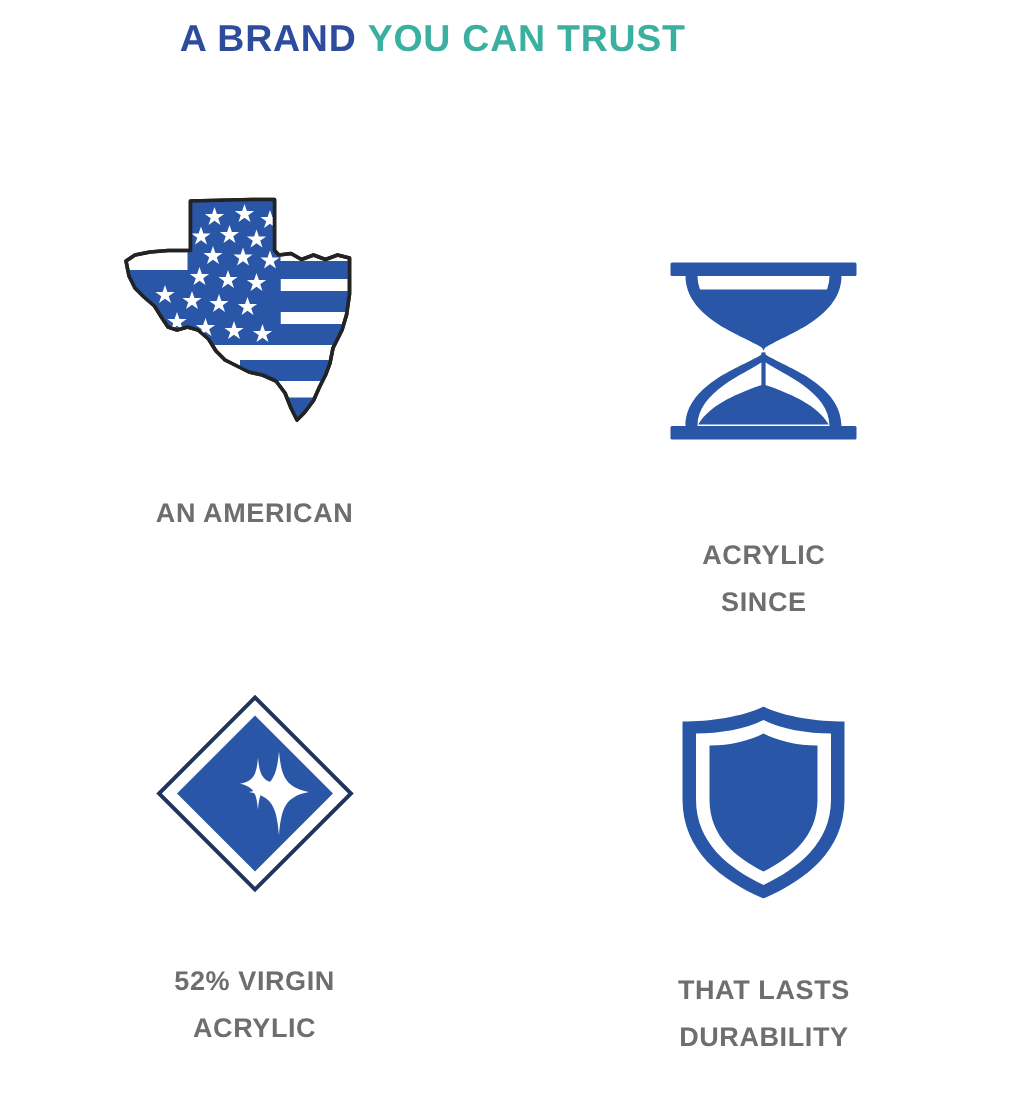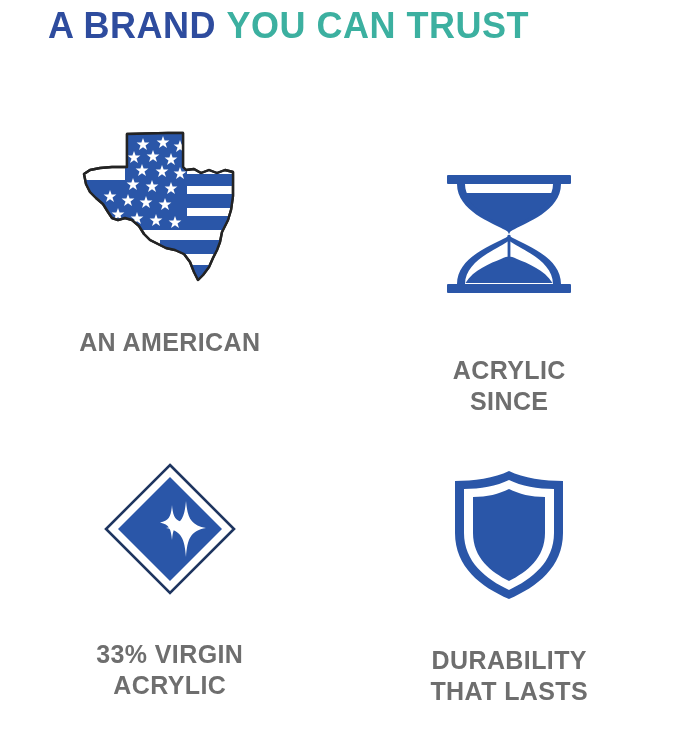--- a/index.html
+++ b/index.html
@@ -23,21 +23,21 @@
     box-sizing: border-box;
   }
 
   
   .headline {
     position: absolute;
     top: 6px;
     left: 0;
     width: 577px;
     text-align: center;
-    font-size: 36px;
+    font-size: 25px;
     font-weight: bold;
     letter-spacing: 0.5px;
     line-height: 40px;
     white-space: nowrap;
   }
   .headline .part-a { color: #2E4C9E; }
   .headline .part-b { color: #3CB0A0; }
 
   
   .grid {
@@ -56,21 +56,21 @@
     flex-direction: column;
     align-items: center;
   }
   .icon-wrap {
     display: flex;
     align-items: center;
     justify-content: center;
   }
   .caption {
     color: #6E6E6E;
-    font-size: 25px;
+    font-size: 18px;
     font-weight: bold;
     line-height: 31px;
     text-align: center;
     letter-spacing: 0.4px;
     white-space: nowrap;
   }
 
   
   .cell-texas .icon-wrap { height: 190px; padding-top: 16px; }
   .cell-texas .caption { margin-top: 25px; }
@@ -220,21 +220,21 @@
                    C80,64 82.5,56 84,40 Z" fill="#ffffff"></path>
 
           <path d="M70,44
                    C71,55 72.5,59.5 82,61.5
                    C72.5,63.5 71,68 70,79
                    C69,68 67.5,63.5 58,61.5
                    C67.5,59.5 69,55 70,44 Z" fill="#ffffff"></path>
         </svg>
       </div>
       <div class="caption">
-        <div>33% VIRGIN</div>
+        <div>52% VIRGIN</div>
         <div>ACRYLIC</div>
       </div>
     </div>
 
     <div class="cell cell-shield">
       <div class="icon-wrap">
         <svg width="116" height="128" viewBox="0 0 116 128">
 
           <path d="M4,10
                    C22,10 44,7 58,0
@@ -252,19 +252,19 @@
 
           <path d="M22,26
                    C36,26 48,23 58,18
                    C68,23 80,26 94,26
                    L94,62
                    C94,87 76,101 58,110
                    C40,101 22,87 22,62 Z" fill="#2A56A8"></path>
         </svg>
       </div>
       <div class="caption">
+        <div>THAT LASTS</div>
         <div>DURABILITY</div>
-        <div>THAT LASTS</div>
       </div>
     </div>
 
   </div>
 </div>
 
 </body></html>

